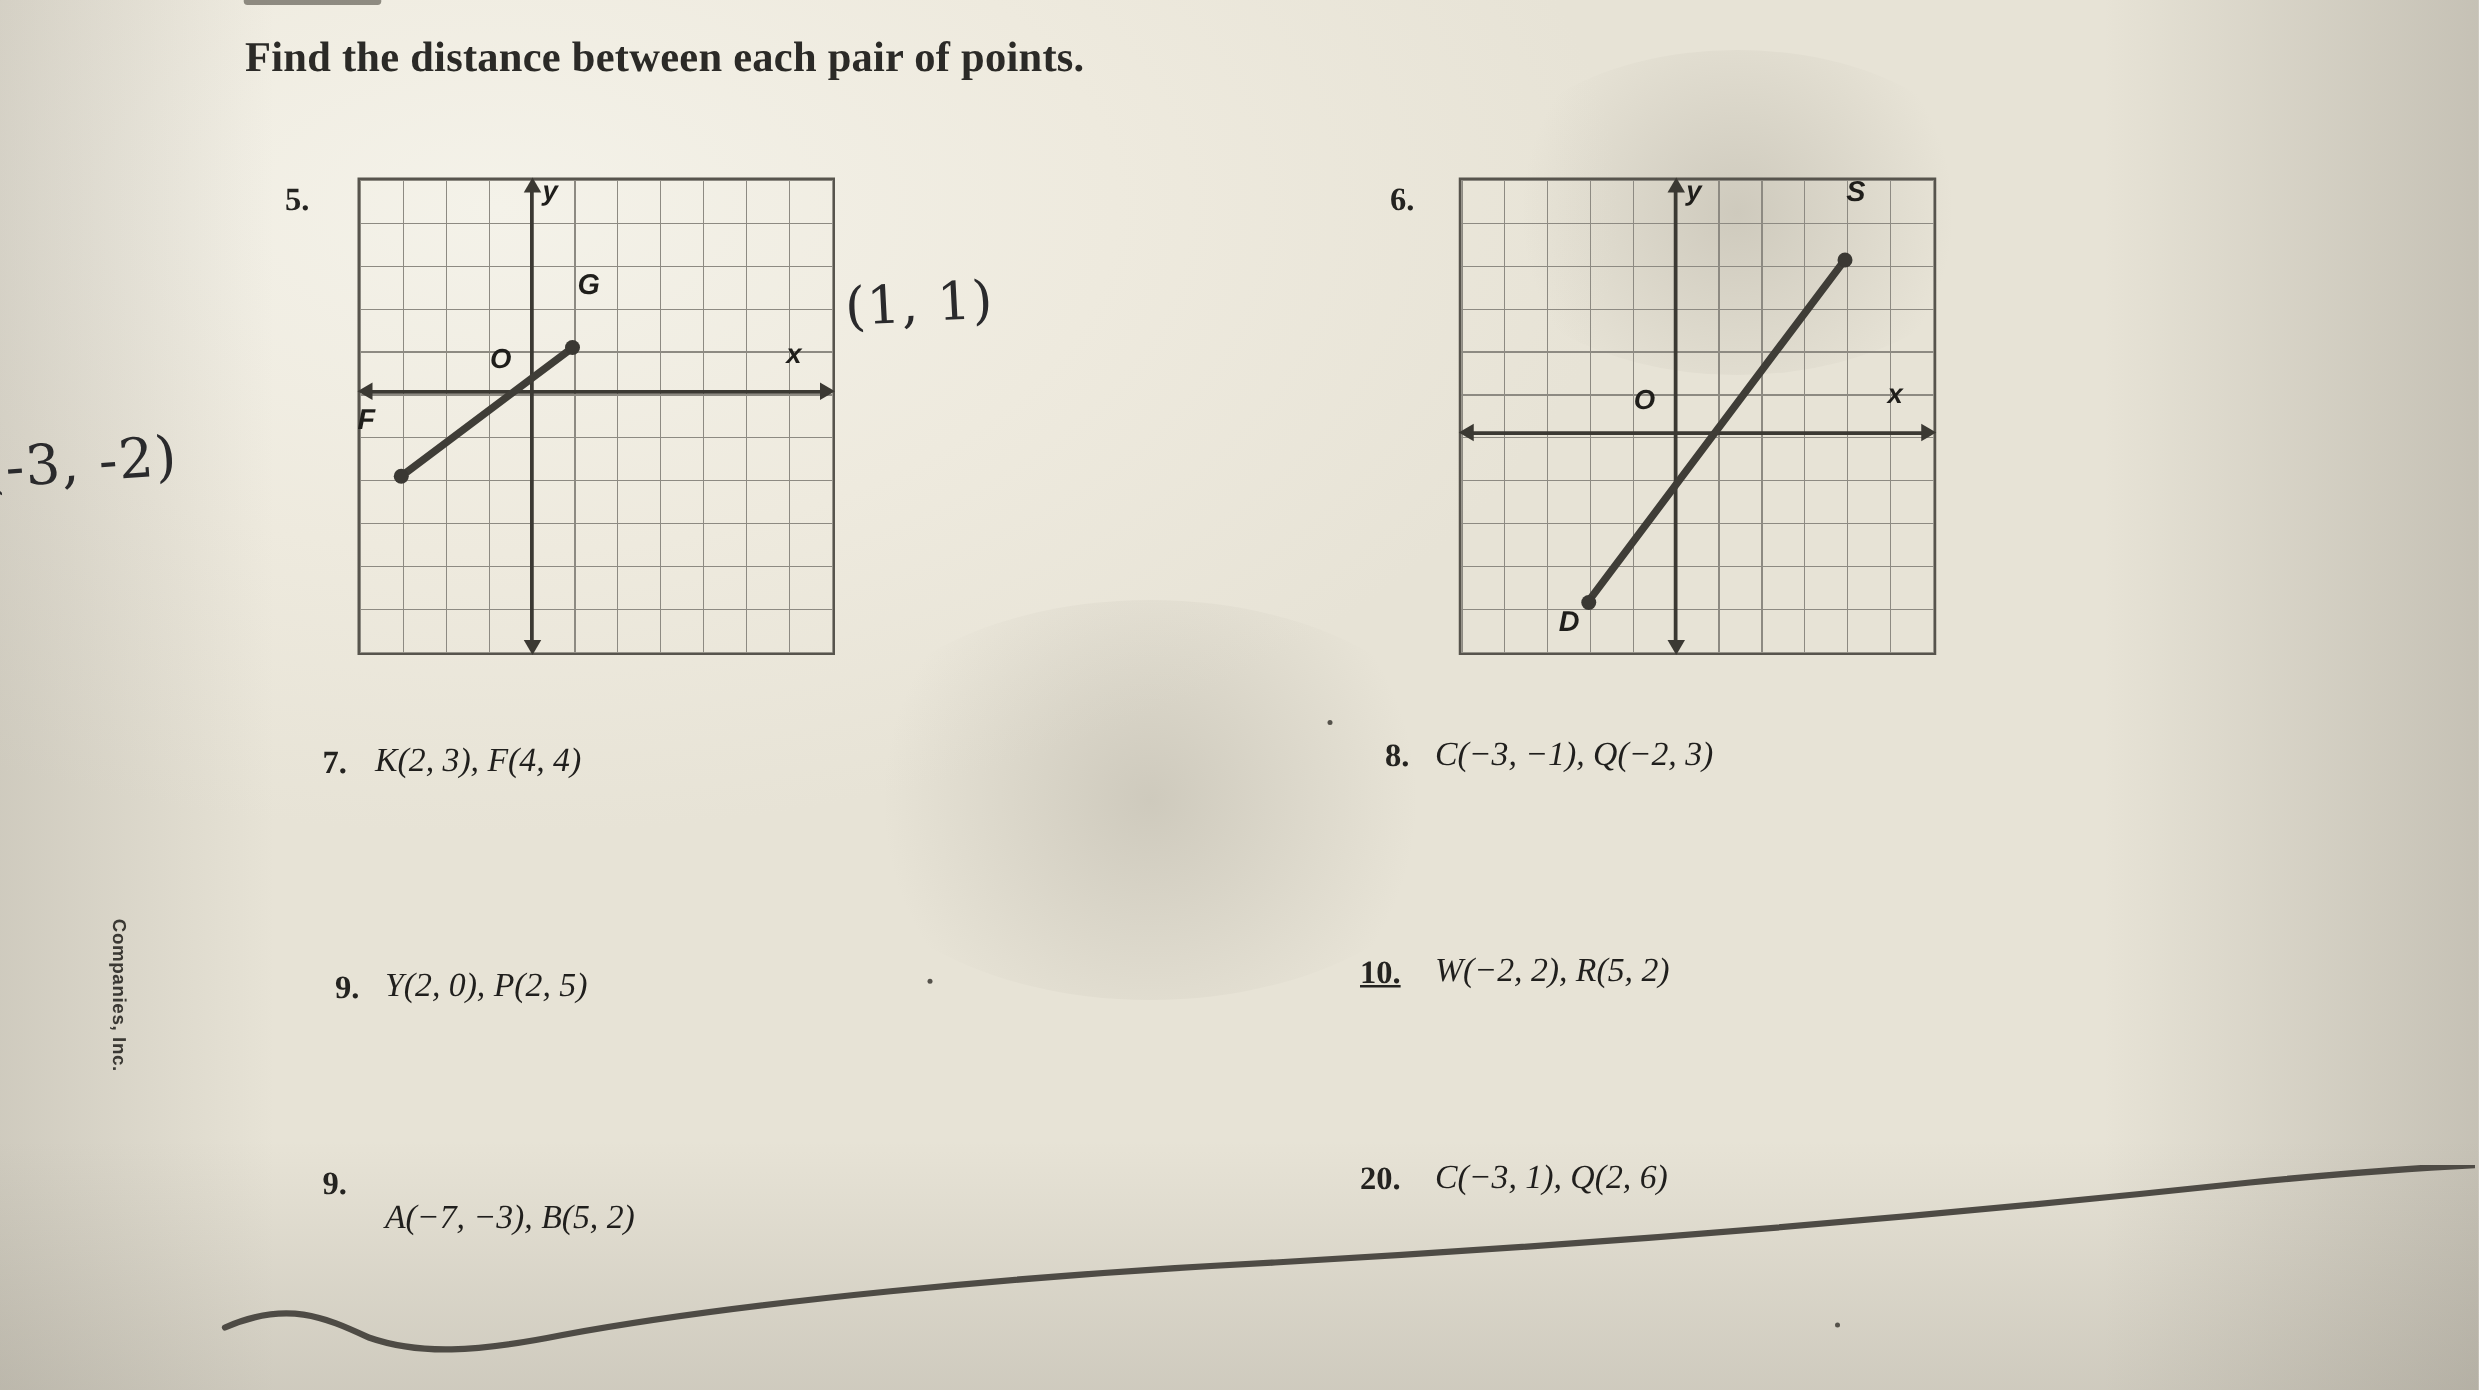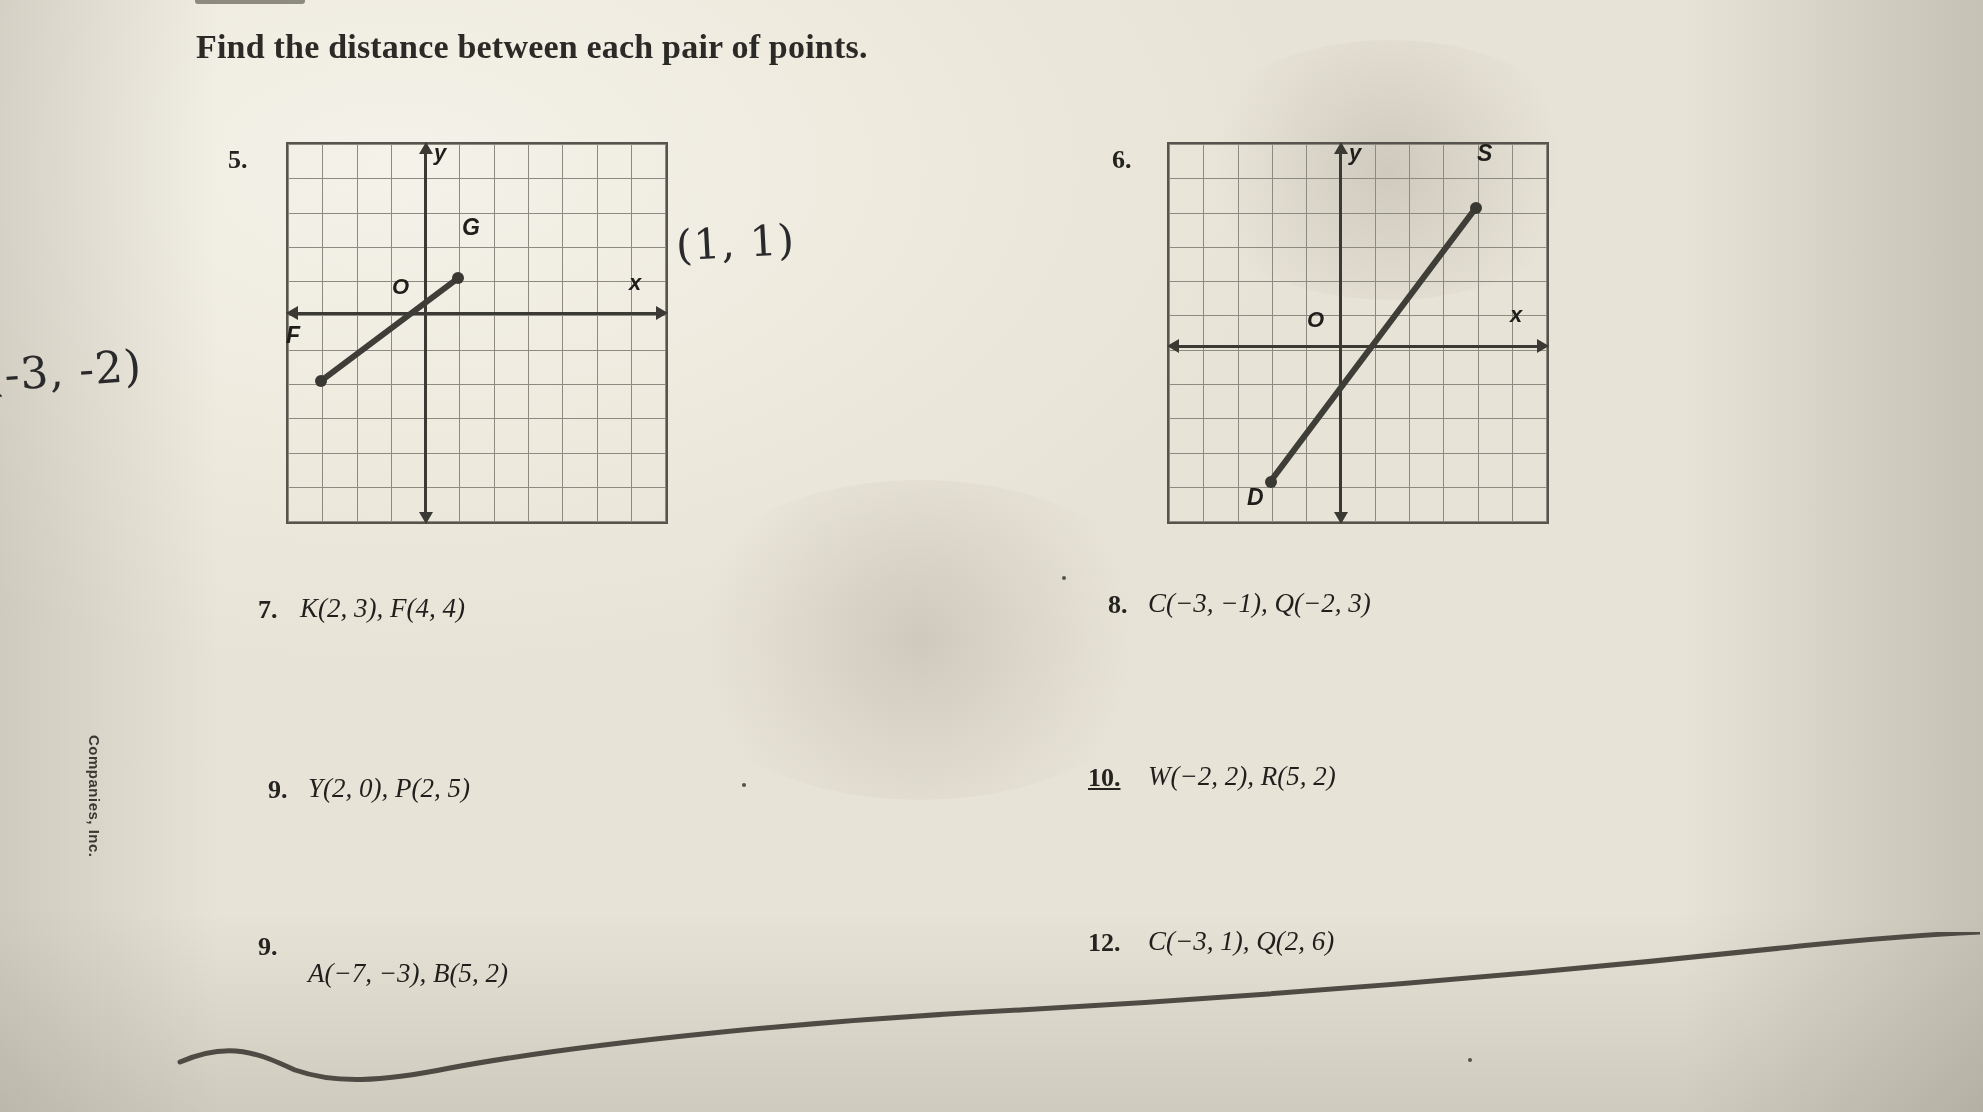--- a/index.html
+++ b/index.html
@@ -242,21 +242,21 @@
 
   <div class="qnum" style="left:268px; top:775px;">9.</div>
   <div class="qtext" style="left:308px; top:773px;"><i>Y(2, 0), P(2, 5)</i></div>
 
   <div class="qnum" style="left:1088px; top:763px;text-decoration:underline;">10.</div>
   <div class="qtext" style="left:1148px; top:761px;text-align:center;"><i>W(−2, 2), R(5, 2)</i></div>
 
   <div class="qnum" style="left:258px; top:932px;">9.</div>
   <div class="qtext" style="left:308px; top:930px;margin-top:28px;"><i>A(−7, −3), B(5, 2)</i></div>
 
-  <div class="qnum" style="left:1088px; top:928px;">12.</div>
+  <div class="qnum" style="left:1088px; top:928px;">20.</div>
   <div class="qtext" style="left:1148px; top:926px;"><i>C(−3, 1), Q(2, 6)</i></div>
 
   <div class="vert-credit">Companies, Inc.</div>
 
   <div class="dotmark" style="left:742px; top:783px;"></div>
   <div class="dotmark" style="left:1468px; top:1058px;"></div>
   <div class="dotmark" style="left:1062px; top:576px;"></div>
 
   <svg class="curve" width="1860" height="180" viewBox="0 0 1860 180">
     <path d="M 60 130 C 110 108, 140 122, 175 138 C 215 152, 260 150, 330 136 C 470 110, 700 88, 900 78 C 1150 64, 1400 44, 1680 14 C 1760 6, 1820 2, 1860 0" fill="none" stroke="#4e4b45" stroke-width="5" stroke-linecap="round"></path>

